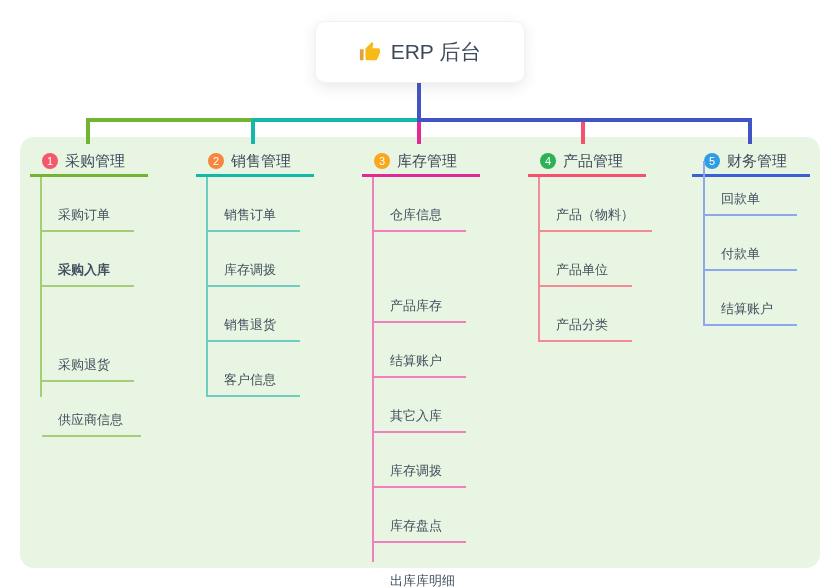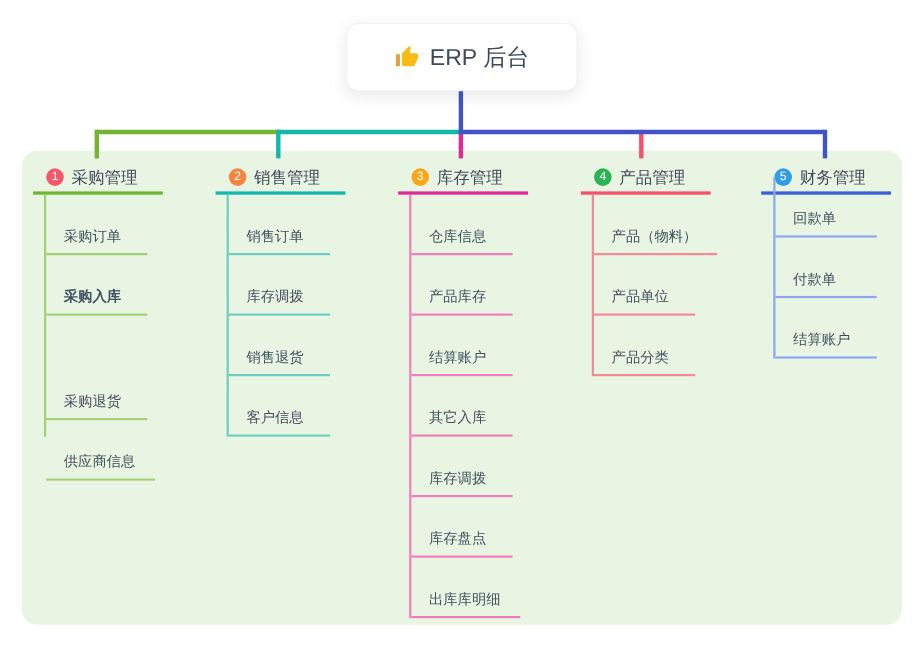--- a/index.html
+++ b/index.html
@@ -102,21 +102,21 @@
         </div>
       </div>
       <div class="branch-header" style="left: 362px; top: 148px; border-bottom-color: rgb(224, 42, 150);">
         <div class="badge" style="background: rgb(249, 166, 26);">3</div>
         <div>库存管理</div>
       </div>
       <div class="branch-col" style="left: 372px; top: 177px; height: 385px; border-left-color: rgb(240, 127, 189);">
         <div class="child" style="border-bottom-color: rgb(240, 127, 189);">
           <div style="display: inline;">仓库信息</div>
         </div>
-        <div class="child" style="border-bottom-color: rgb(240, 127, 189);">
+        <div class="child" style="border-bottom-color: rgb(240, 127, 189); margin-top: 36px;">
           <div style="display: inline;">产品库存</div>
         </div>
         <div class="child" style="border-bottom-color: rgb(240, 127, 189);">
           <div style="display: inline;">结算账户</div>
         </div>
         <div class="child" style="border-bottom-color: rgb(240, 127, 189);">
           <div style="display: inline;">其它入库</div>
         </div>
         <div class="child" style="border-bottom-color: rgb(240, 127, 189);">
           <div style="display: inline;">库存调拨</div>

